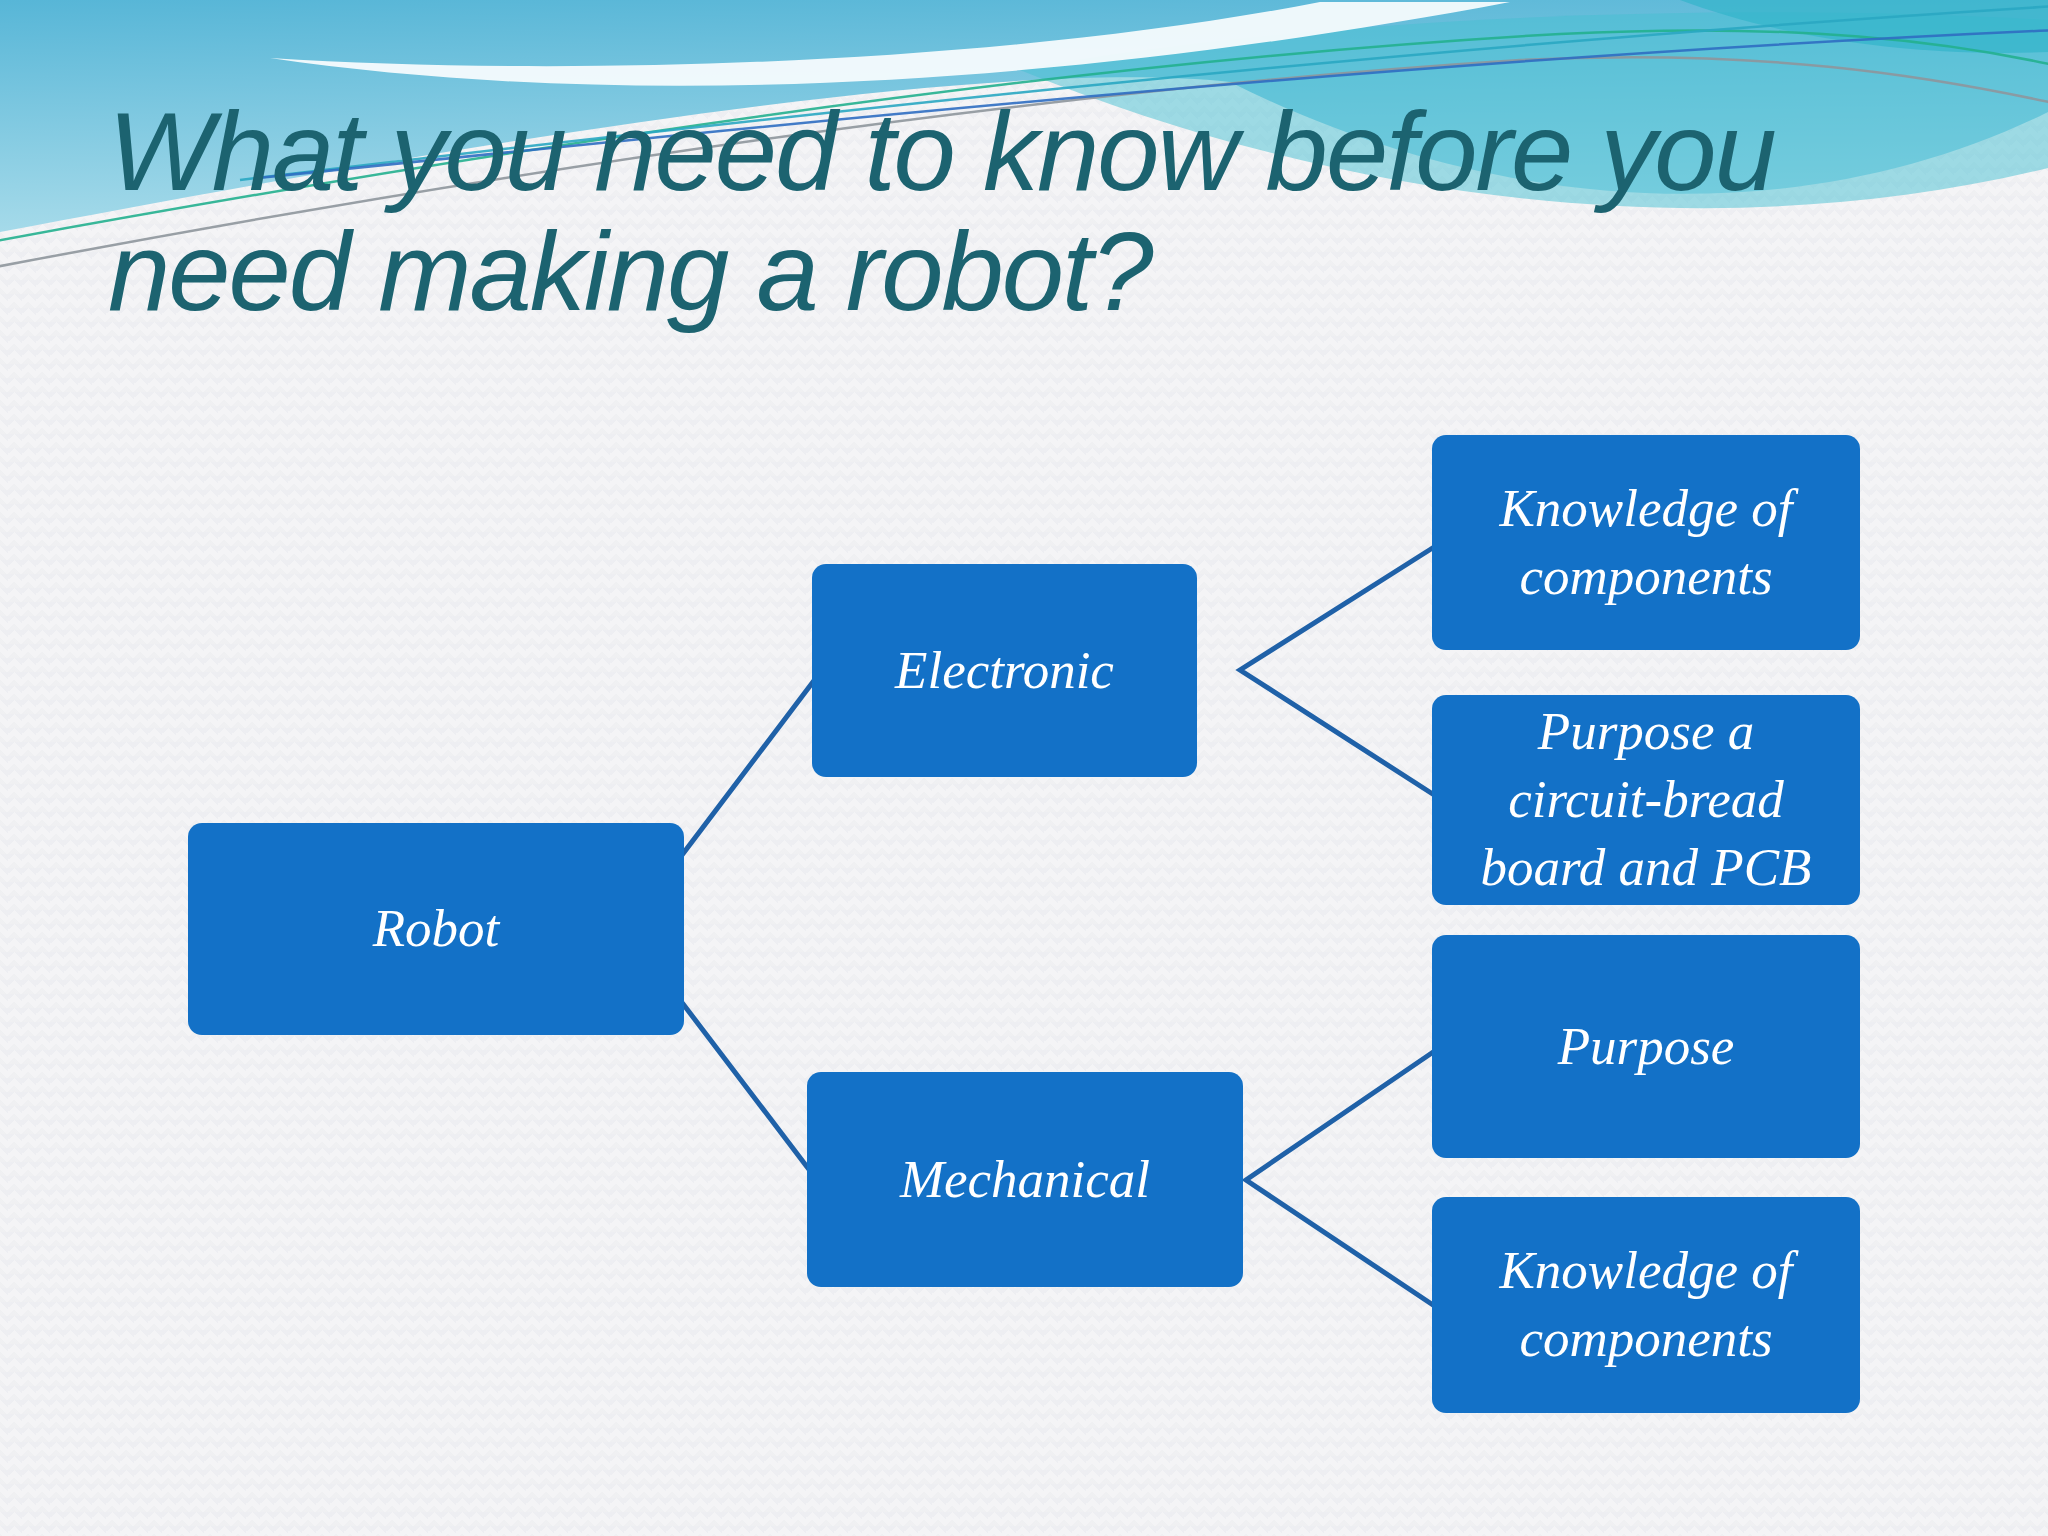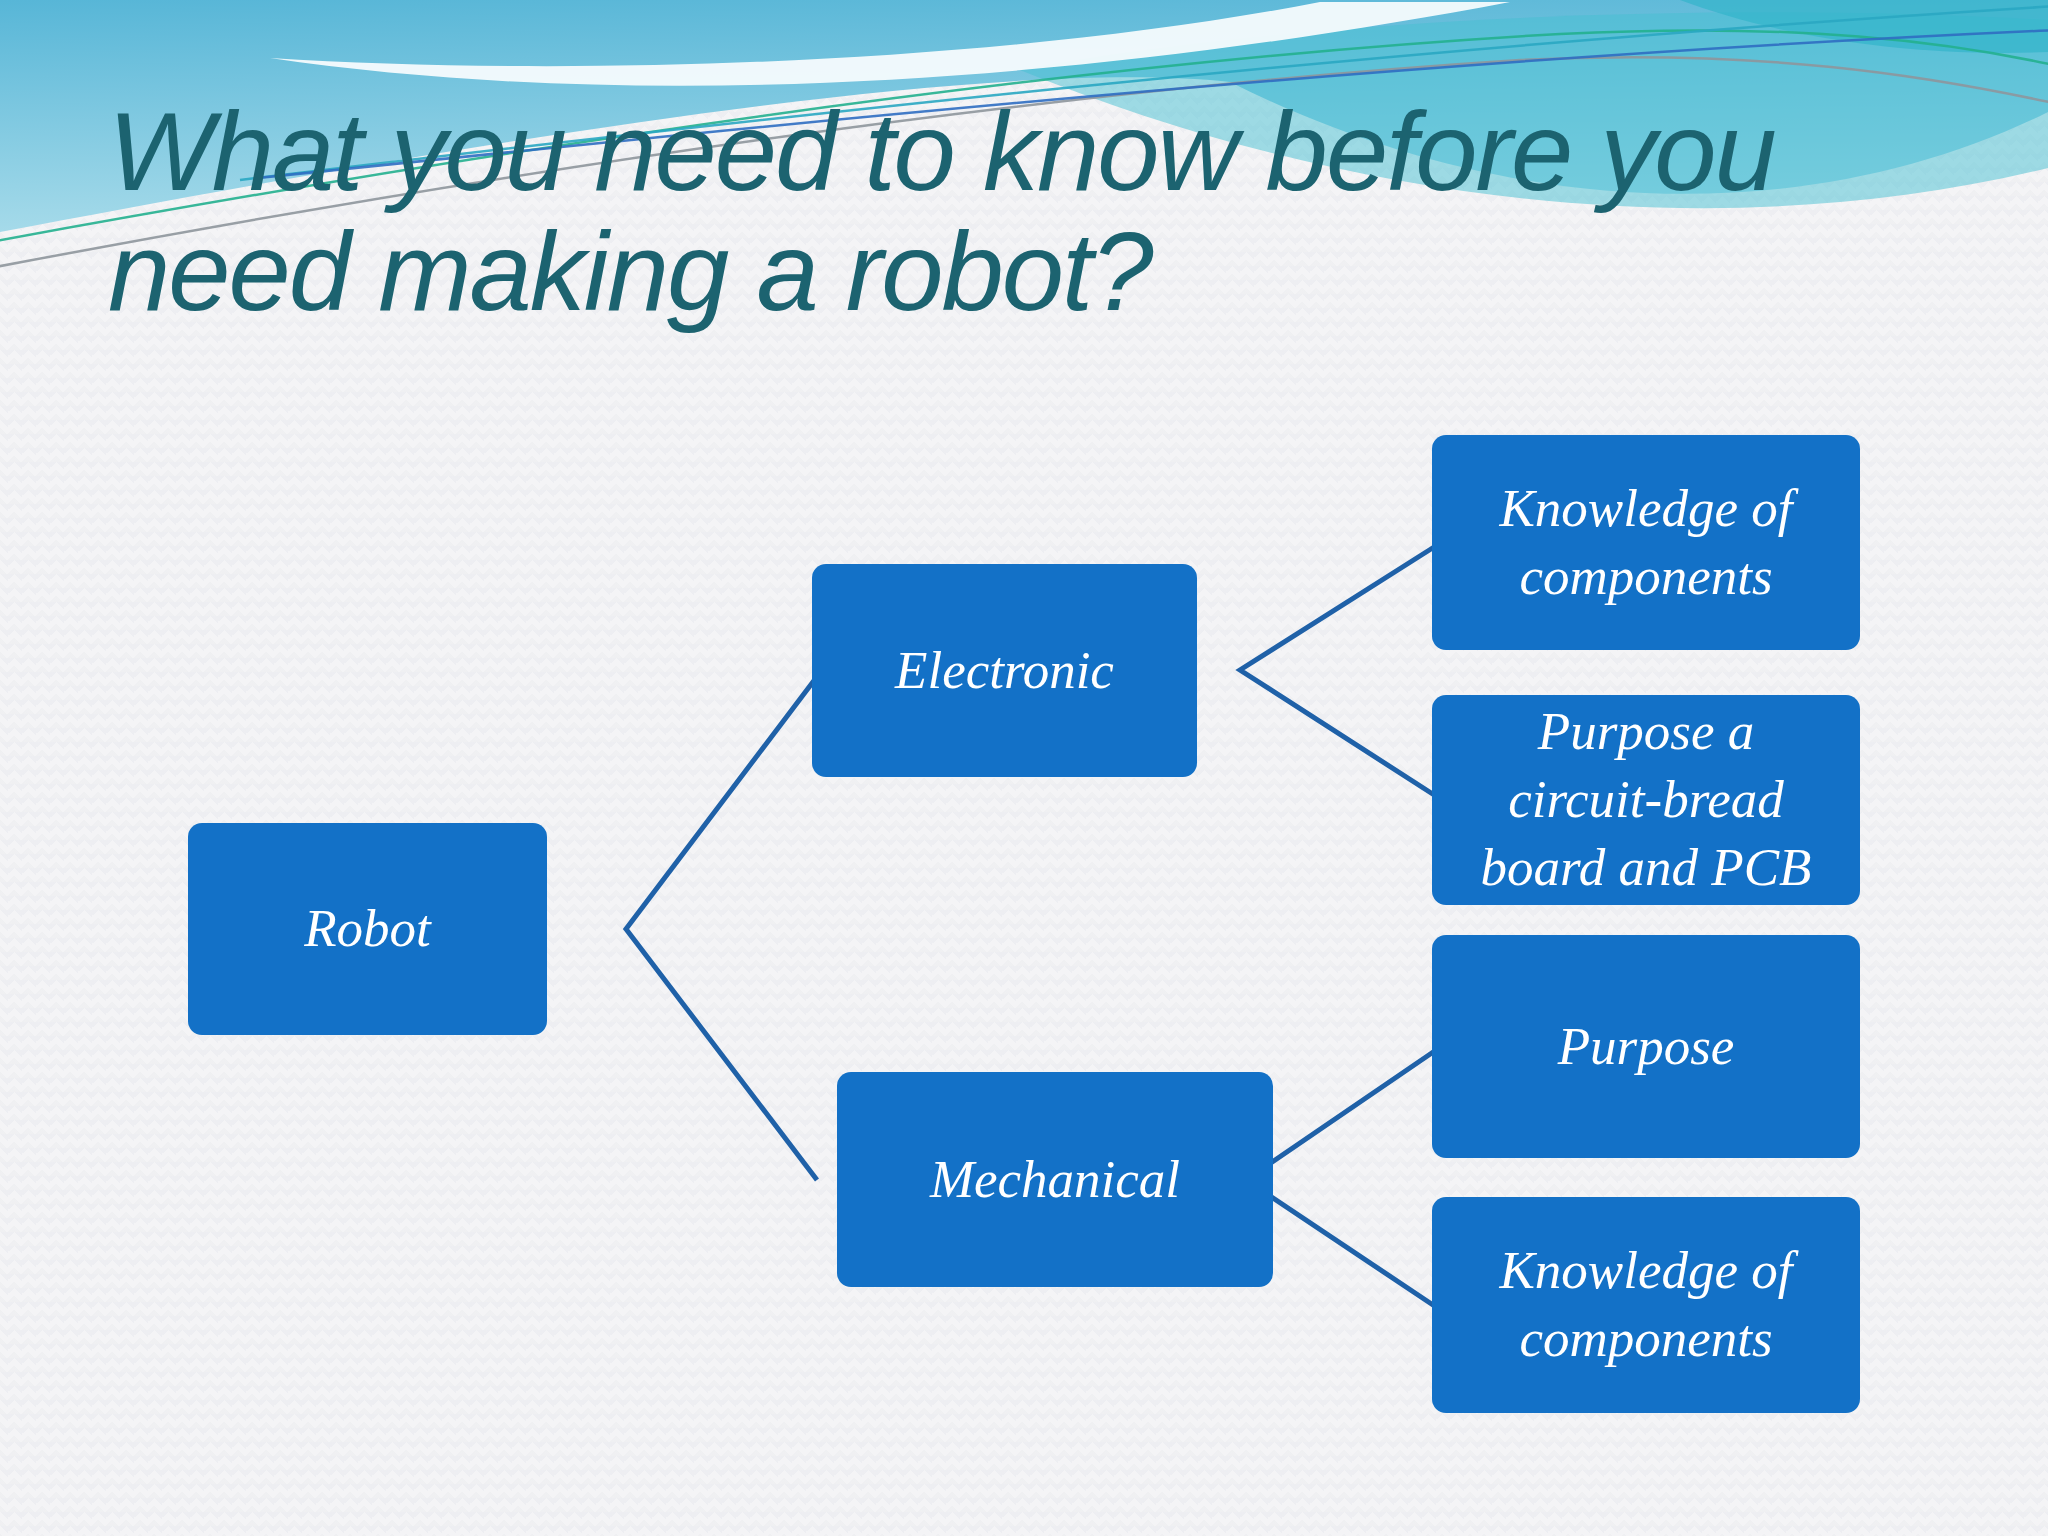--- a/index.html
+++ b/index.html
@@ -65,23 +65,23 @@
     display: flex;
     align-items: center;
     justify-content: center;
     text-align: center;
     font-family: "Liberation Serif", "DejaVu Serif", serif;
     font-size: 53px;
     line-height: 1.28;
     padding: 0 26px;
     box-sizing: border-box;
   }
-  .pos-robot      { left: 188px;  top: 823px;  width: 359px; height: 212px; }
+  .pos-robot      { left: 188px;  top: 823px;  width: 496px; height: 212px; }
   .pos-electronic { left: 812px;  top: 564px;  width: 385px; height: 213px; }
-  .pos-mechanical { left: 837px;  top: 1072px; width: 436px; height: 215px; }
+  .pos-mechanical { left: 807px;  top: 1072px; width: 436px; height: 215px; }
   .pos-k1         { left: 1432px; top: 435px;  width: 428px; height: 215px; }
   .pos-making     { left: 1432px; top: 695px;  width: 428px; height: 210px; }
   .pos-purpose    { left: 1432px; top: 935px;  width: 428px; height: 223px; justify-content: center; }
   .pos-k2         { left: 1432px; top: 1197px; width: 428px; height: 216px; }
 </style>
 </head>
 <body>
 
 <div class="slide">
 

